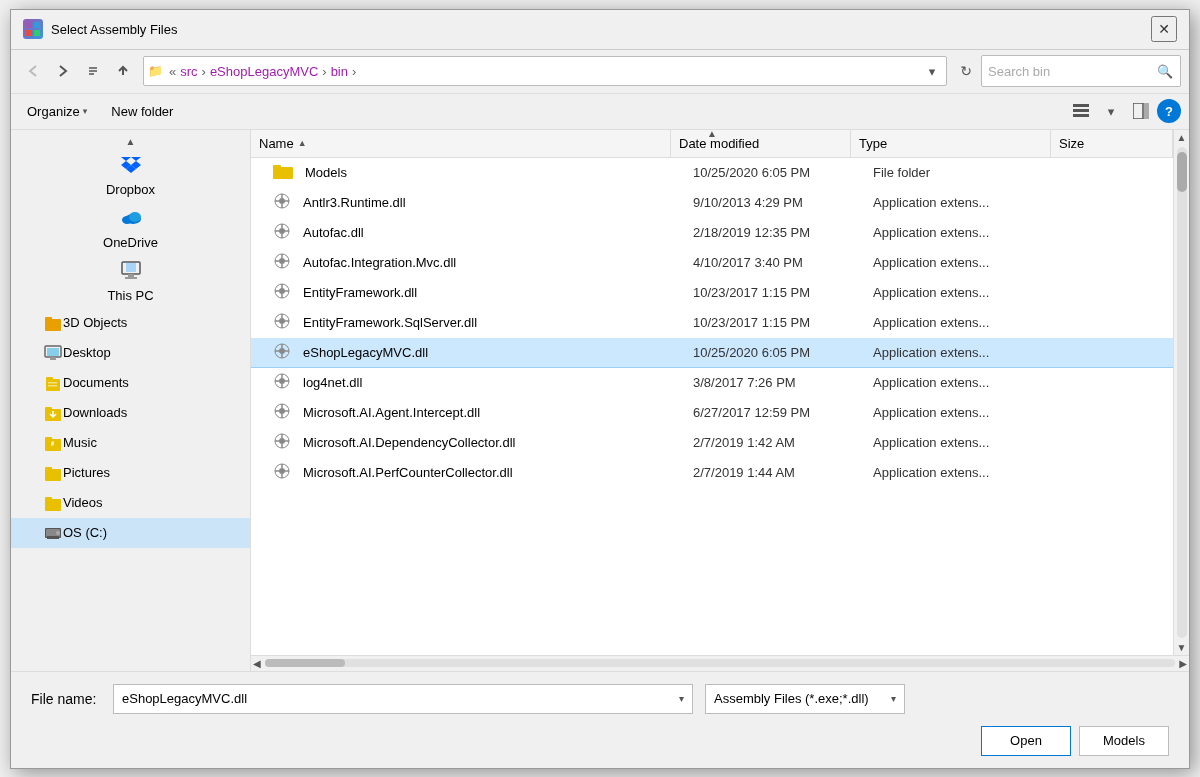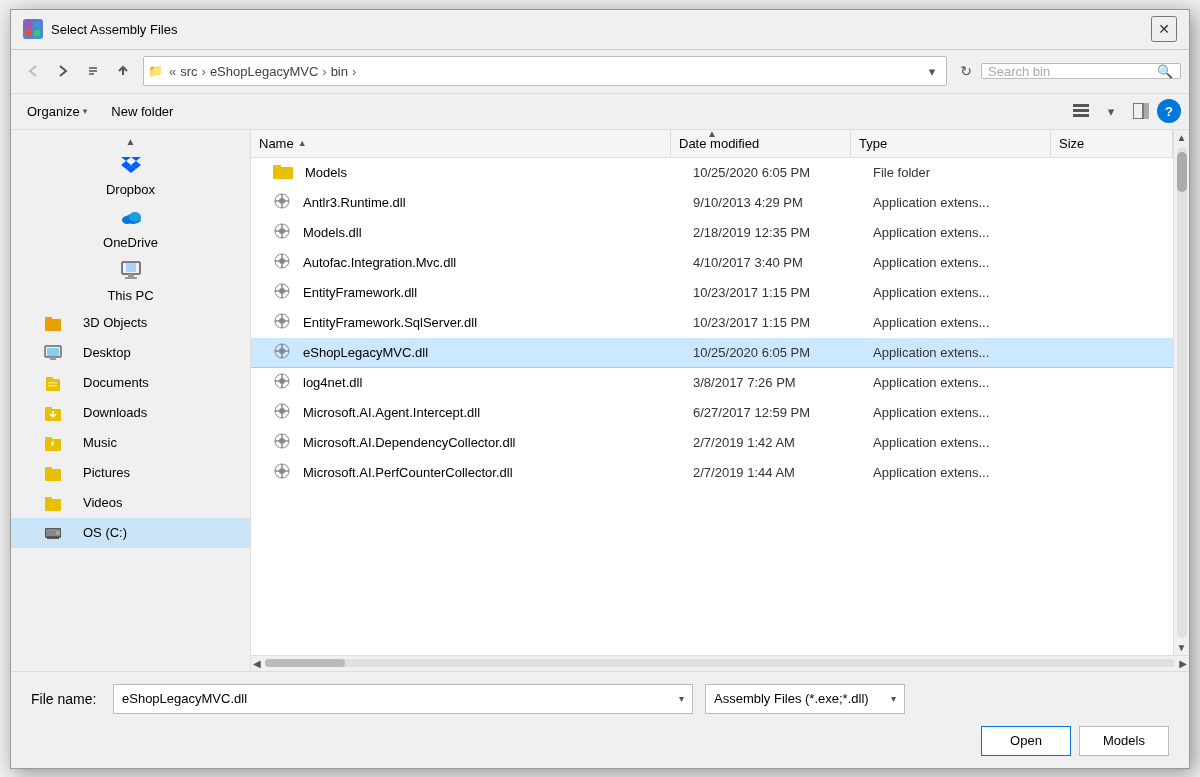--- a/index.html
+++ b/index.html
@@ -77,36 +77,36 @@
       margin: 0 4px;
     }
     .address-bar-content {
       display: flex;
       align-items: center;
       flex: 1;
       gap: 2px;
       font-size: 13px;
     }
     .breadcrumb-sep { color: #666; margin: 0 2px; }
-    .breadcrumb-item { color: #404040; }
+    .breadcrumb-item { color: #a21caf; }
     .address-dropdown {
       width: 20px; height: 100%;
       display: flex; align-items: center; justify-content: center;
       cursor: pointer; color: #555;
     }
     .address-refresh {
       width: 26px; height: 26px;
       border: none; background: transparent;
       cursor: pointer;
       display: flex; align-items: center; justify-content: center;
       color: #555; font-size: 14px;
     }
     .search-box {
       width: 200px;
-      height: 16px;
+      height: 32px;
       border: 1px solid #bbb;
       background: white;
       display: flex;
       align-items: center;
       padding: 0 6px;
       border-radius: 2px;
       gap: 4px;
     }
     .search-input {
       border: none; outline: none; flex: 1;
@@ -189,21 +189,21 @@
       color: #000;
       flex-direction: column;
     }
     .sidebar-item-icon { width: 20px; height: 20px; display: flex; align-items: center; justify-content: center; }
 
     .sidebar-sub-item {
       display: flex;
       align-items: center;
       padding: 5px 12px 5px 32px;
       cursor: pointer;
-      gap: 20px;
+      gap: 0;
       font-size: 13px;
       color: #000;
     }
     .sidebar-sub-item.selected { background: #cce4f7; }
 
     
     .file-list-container {
       flex: 1;
       background: white;
       overflow: hidden;
@@ -631,21 +631,21 @@
               <div class="file-row">
       <div class="file-cell file-cell-name">
         <span style="margin-right:6px;"><svg width="18" height="18" viewBox="0 0 18 18">
                       <circle cx="9" cy="9" r="7" fill="none" stroke="#888" stroke-width="1"></circle>
                       <circle cx="9" cy="9" r="3" fill="#888"></circle>
                       <line x1="9" y1="2" x2="9" y2="6" stroke="#888" stroke-width="1.5"></line>
                       <line x1="9" y1="12" x2="9" y2="16" stroke="#888" stroke-width="1.5"></line>
                       <line x1="2" y1="9" x2="6" y2="9" stroke="#888" stroke-width="1.5"></line>
                       <line x1="12" y1="9" x2="16" y2="9" stroke="#888" stroke-width="1.5"></line>
                     </svg></span>
-        <span>Models.dll</span>
+        <span>Autofac.dll</span>
       </div>
       <div class="file-cell file-cell-date">2/18/2019 12:35 PM</div>
       <div class="file-cell file-cell-type">Application extens...</div>
       <div class="file-cell file-cell-size"></div>
     </div>
               <div class="file-row">
       <div class="file-cell file-cell-name">
         <span style="margin-right:6px;"><svg width="18" height="18" viewBox="0 0 18 18">
                       <circle cx="9" cy="9" r="7" fill="none" stroke="#888" stroke-width="1"></circle>
                       <circle cx="9" cy="9" r="3" fill="#888"></circle>

